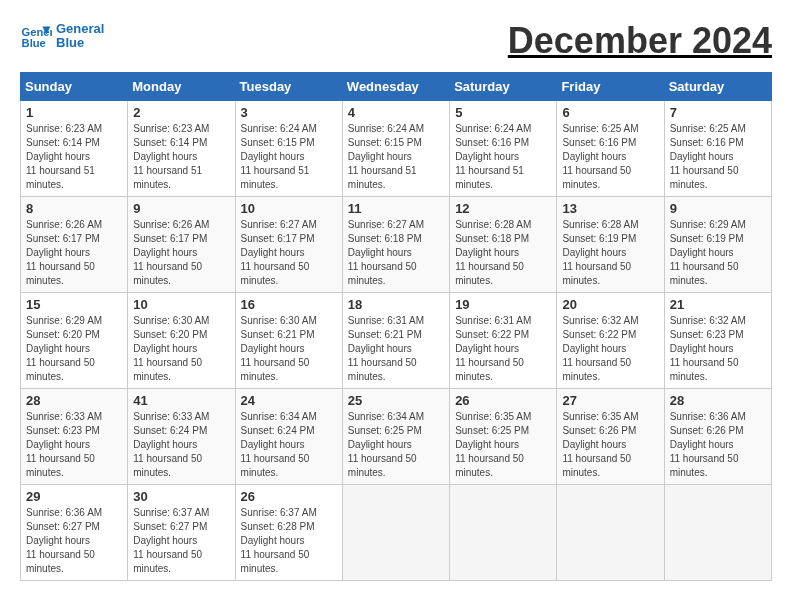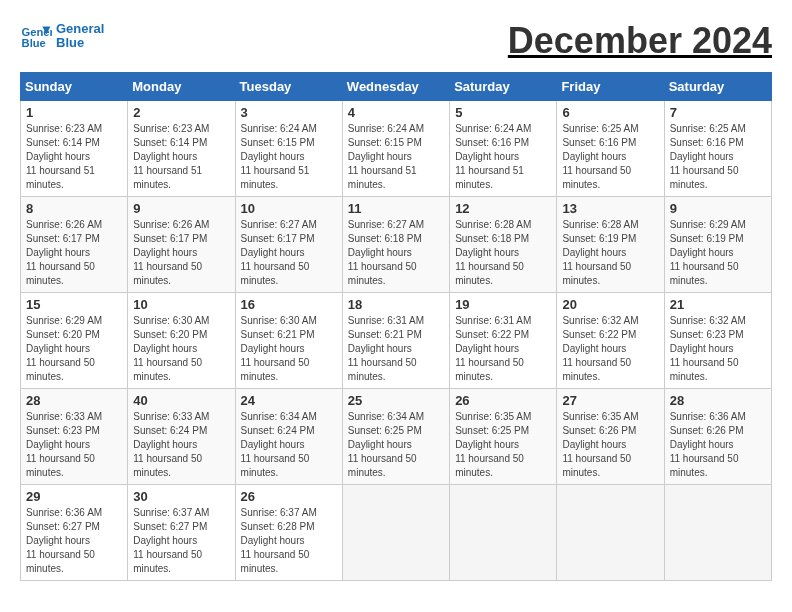--- a/index.html
+++ b/index.html
@@ -201,21 +201,21 @@
           <div class="day-number">21</div>
           <div class="day-info">Sunrise: 6:32 AM<br>Sunset: 6:23 PM<br>Daylight hours<br>11 hoursand 50 minutes.</div>
         </td>
       </tr>
       <tr>
         <td>
           <div class="day-number">28</div>
           <div class="day-info">Sunrise: 6:33 AM<br>Sunset: 6:23 PM<br>Daylight hours<br>11 hoursand 50 minutes.</div>
         </td>
         <td>
-          <div class="day-number">40</div>
+          <div class="day-number">41</div>
           <div class="day-info">Sunrise: 6:33 AM<br>Sunset: 6:24 PM<br>Daylight hours<br>11 hoursand 50 minutes.</div>
         </td>
         <td>
           <div class="day-number">24</div>
           <div class="day-info">Sunrise: 6:34 AM<br>Sunset: 6:24 PM<br>Daylight hours<br>11 hoursand 50 minutes.</div>
         </td>
         <td>
           <div class="day-number">25</div>
           <div class="day-info">Sunrise: 6:34 AM<br>Sunset: 6:25 PM<br>Daylight hours<br>11 hoursand 50 minutes.</div>
         </td>

